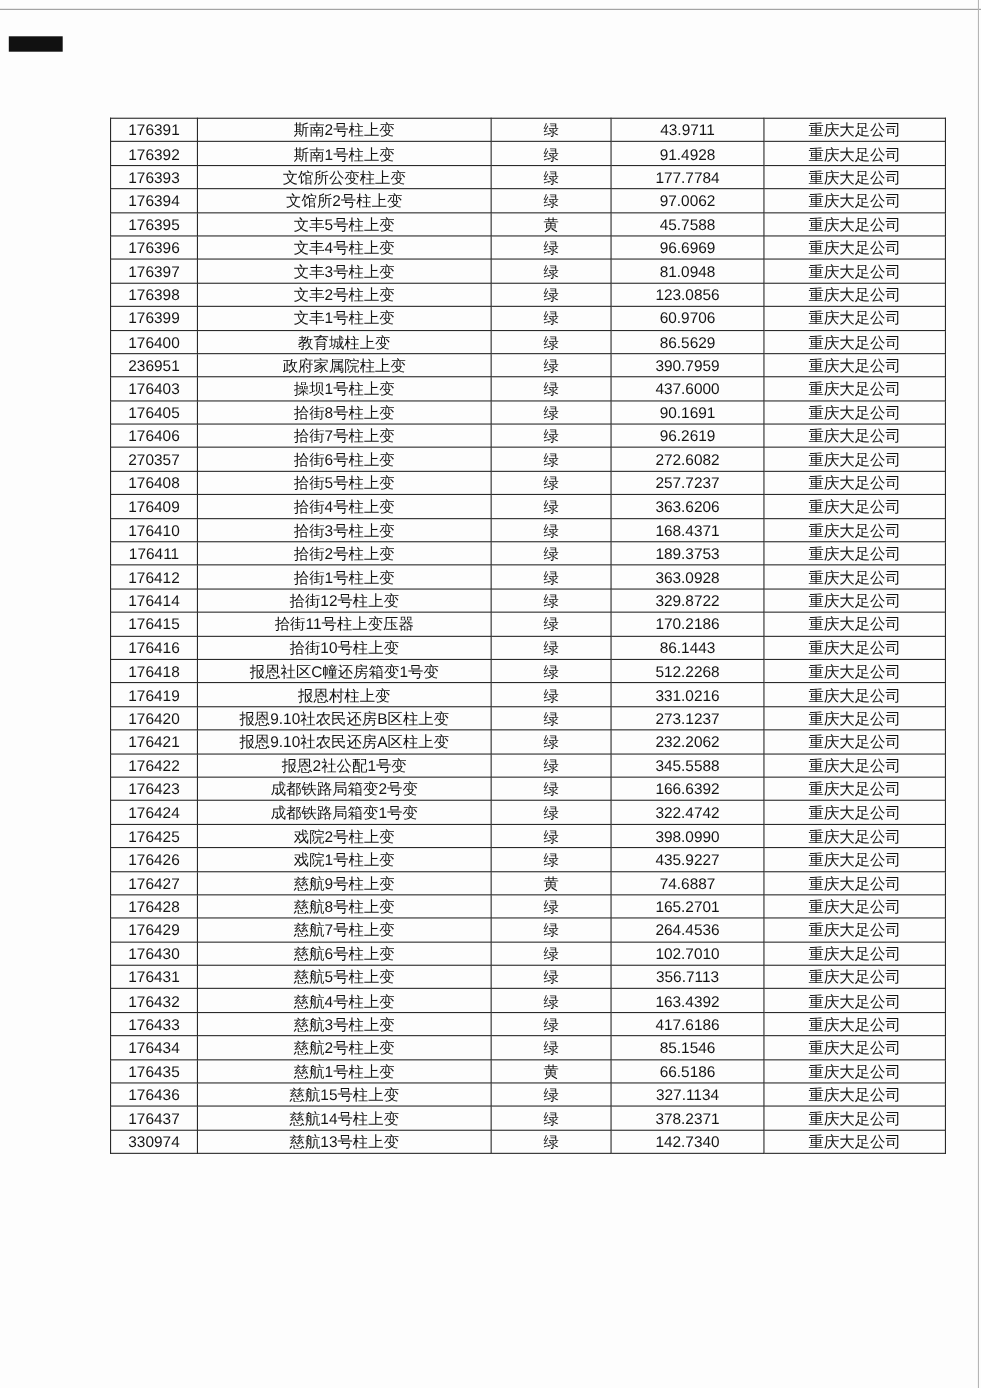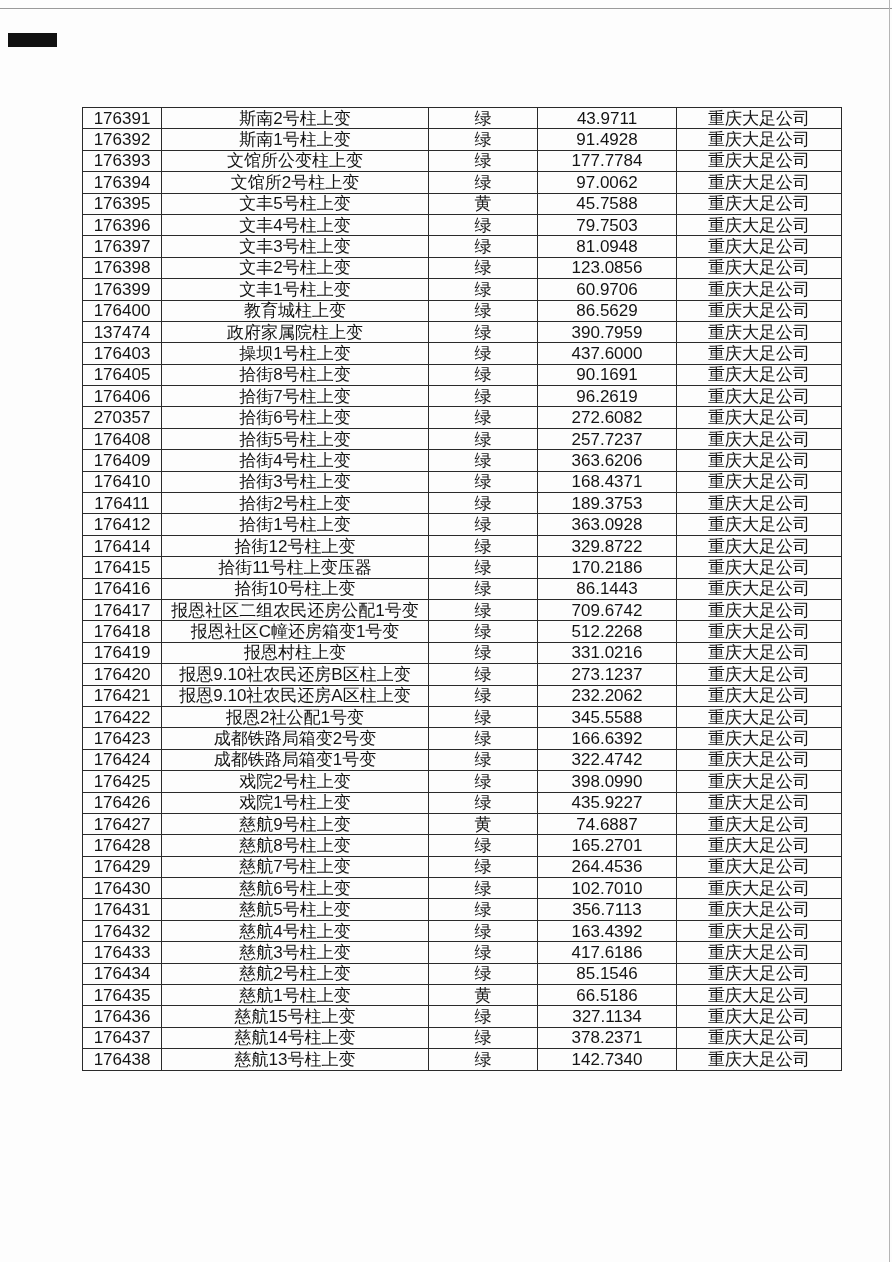--- a/index.html
+++ b/index.html
@@ -35,25 +35,25 @@
     position: absolute;
     top: 0;
     right: 2px;
     width: 1px;
     height: 1262px;
     background: #b5b5b5;
   }
   .data-table {
     position: absolute;
     top: 107px;
-    left: 82px;
+    left: 100px;
     width: 718px;
     border-collapse: collapse;
     table-layout: fixed;
-    font-size: 17px;
+    font-size: 14px;
   }
   .data-table td {
     border: 1px solid #2a2a2a;
     height: 20.4px;
     padding: 0 4px;
     text-align: center;
     white-space: nowrap;
     overflow: hidden;
     line-height: 1;
     color: #141414;
@@ -105,21 +105,21 @@
         <td class="col-id">176395</td>
         <td class="col-name">文丰5号柱上变</td>
         <td class="col-status">黄</td>
         <td class="col-load">45.7588</td>
         <td class="col-company">重庆大足公司</td>
       </tr>
       <tr>
         <td class="col-id">176396</td>
         <td class="col-name">文丰4号柱上变</td>
         <td class="col-status">绿</td>
-        <td class="col-load">79.7503</td>
+        <td class="col-load">96.6969</td>
         <td class="col-company">重庆大足公司</td>
       </tr>
       <tr>
         <td class="col-id">176397</td>
         <td class="col-name">文丰3号柱上变</td>
         <td class="col-status">绿</td>
         <td class="col-load">81.0948</td>
         <td class="col-company">重庆大足公司</td>
       </tr>
       <tr>
@@ -137,21 +137,21 @@
         <td class="col-company">重庆大足公司</td>
       </tr>
       <tr>
         <td class="col-id">176400</td>
         <td class="col-name">教育城柱上变</td>
         <td class="col-status">绿</td>
         <td class="col-load">86.5629</td>
         <td class="col-company">重庆大足公司</td>
       </tr>
       <tr>
-        <td class="col-id">137474</td>
+        <td class="col-id">236951</td>
         <td class="col-name">政府家属院柱上变</td>
         <td class="col-status">绿</td>
         <td class="col-load">390.7959</td>
         <td class="col-company">重庆大足公司</td>
       </tr>
       <tr>
         <td class="col-id">176403</td>
         <td class="col-name">操坝1号柱上变</td>
         <td class="col-status">绿</td>
         <td class="col-load">437.6000</td>
@@ -225,27 +225,20 @@
         <td class="col-name">拾街11号柱上变压器</td>
         <td class="col-status">绿</td>
         <td class="col-load">170.2186</td>
         <td class="col-company">重庆大足公司</td>
       </tr>
       <tr>
         <td class="col-id">176416</td>
         <td class="col-name">拾街10号柱上变</td>
         <td class="col-status">绿</td>
         <td class="col-load">86.1443</td>
-        <td class="col-company">重庆大足公司</td>
-      </tr>
-      <tr>
-        <td class="col-id">176417</td>
-        <td class="col-name">报恩社区二组农民还房公配1号变</td>
-        <td class="col-status">绿</td>
-        <td class="col-load">709.6742</td>
         <td class="col-company">重庆大足公司</td>
       </tr>
       <tr>
         <td class="col-id">176418</td>
         <td class="col-name">报恩社区C幢还房箱变1号变</td>
         <td class="col-status">绿</td>
         <td class="col-load">512.2268</td>
         <td class="col-company">重庆大足公司</td>
       </tr>
       <tr>
@@ -375,20 +368,20 @@
         <td class="col-company">重庆大足公司</td>
       </tr>
       <tr>
         <td class="col-id">176437</td>
         <td class="col-name">慈航14号柱上变</td>
         <td class="col-status">绿</td>
         <td class="col-load">378.2371</td>
         <td class="col-company">重庆大足公司</td>
       </tr>
       <tr>
-        <td class="col-id">176438</td>
+        <td class="col-id">330974</td>
         <td class="col-name">慈航13号柱上变</td>
         <td class="col-status">绿</td>
         <td class="col-load">142.7340</td>
         <td class="col-company">重庆大足公司</td>
       </tr>
     </tbody>
 </table>
 
 </body></html>

